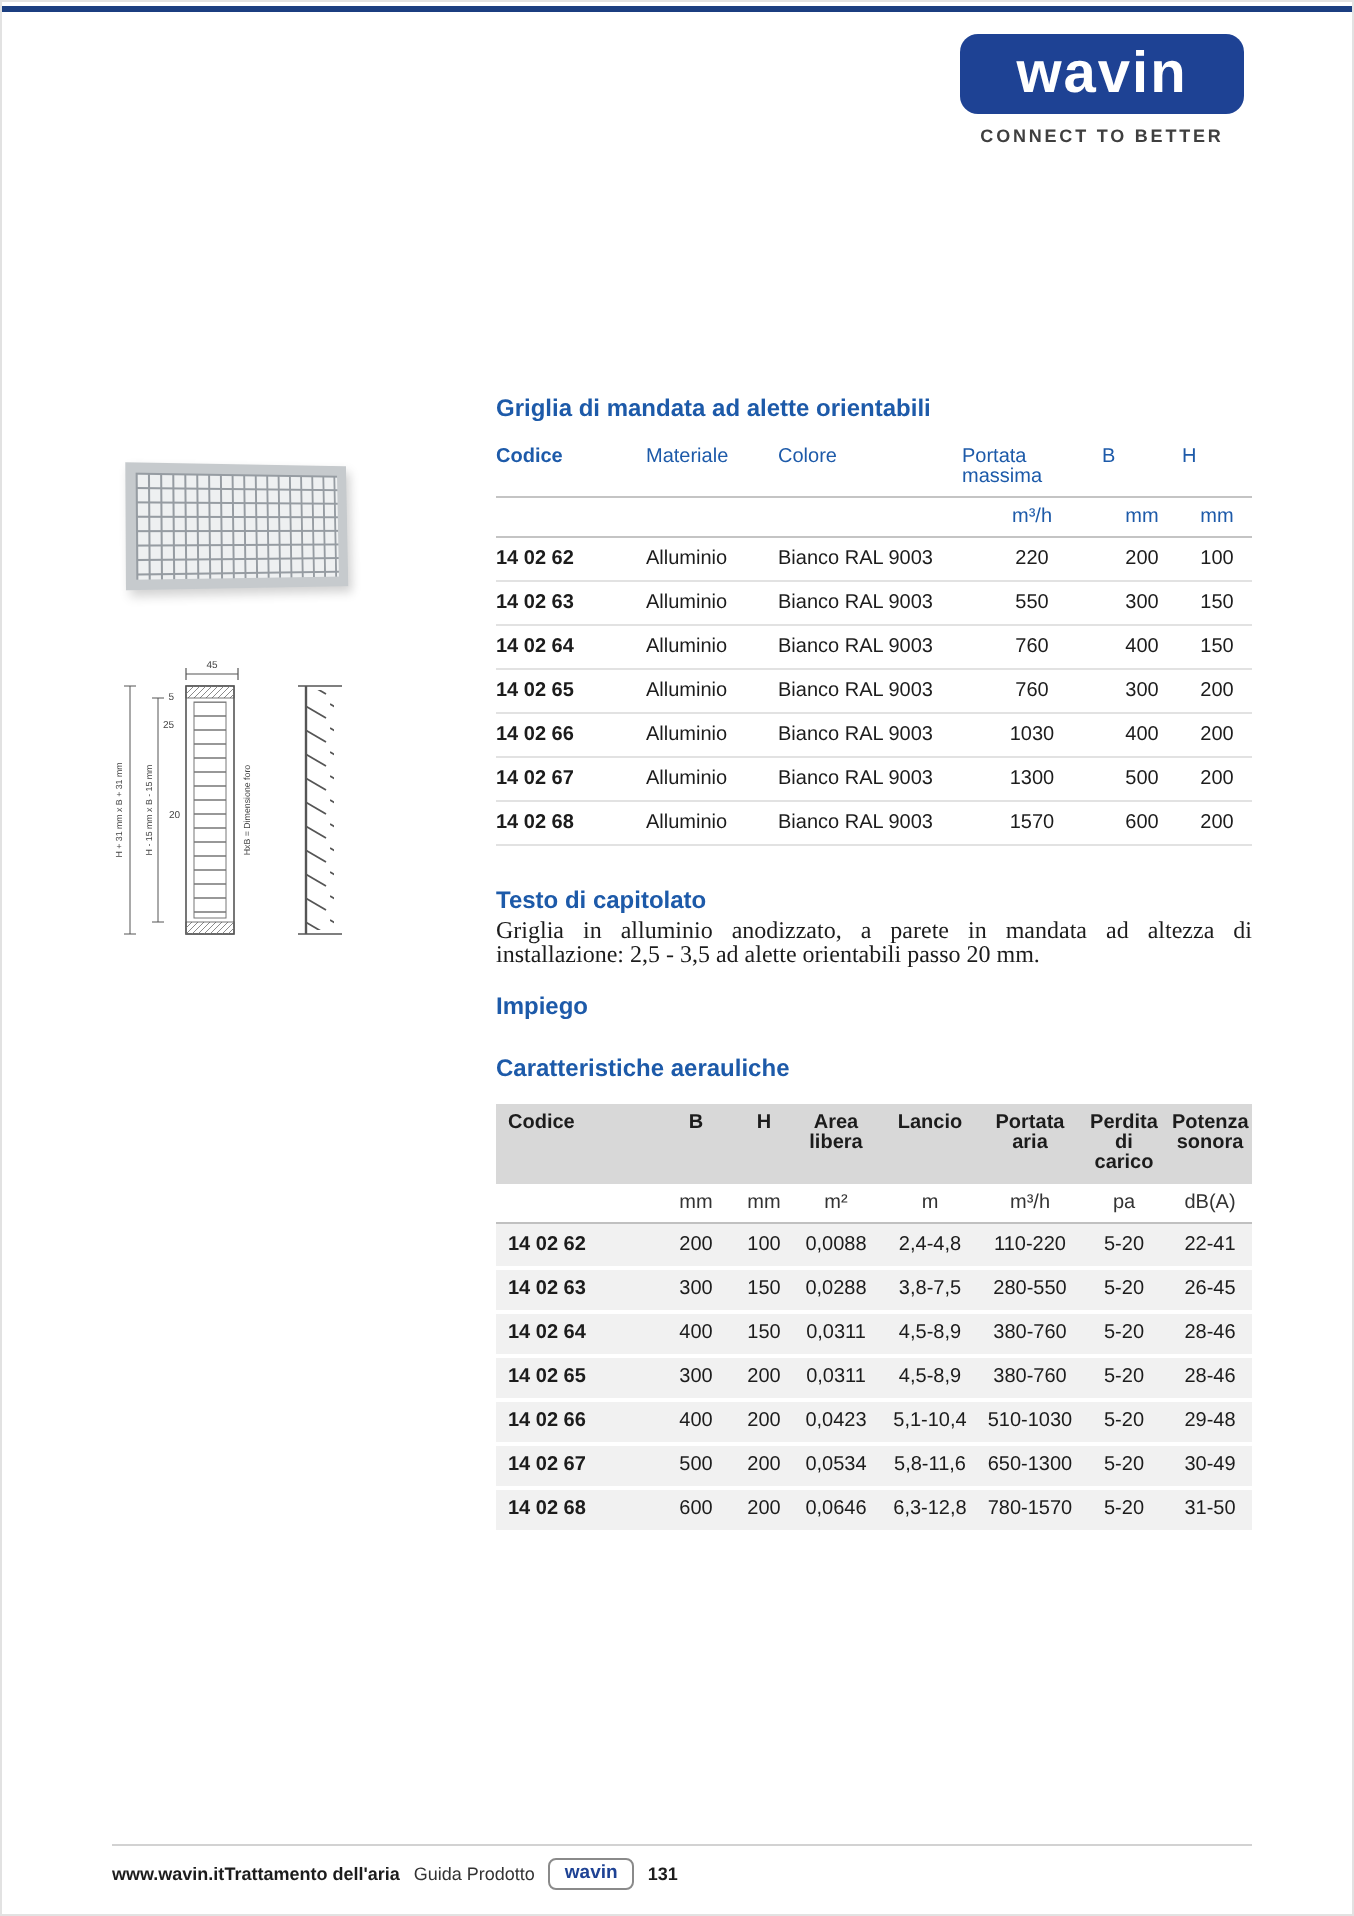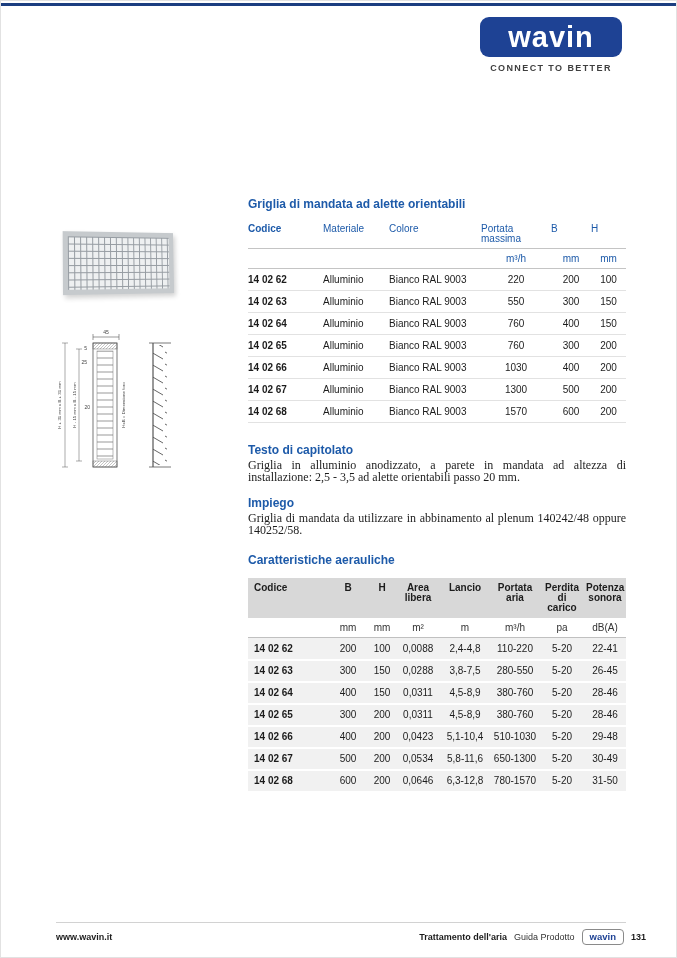--- a/index.html
+++ b/index.html
@@ -54,21 +54,21 @@
   .t2 thead .labels th { background:#d8d8d8; font-weight:bold; text-align:center; vertical-align:top;
                          padding:5px 2px; line-height:10px; }
   .t2 thead .labels th.first { text-align:left; padding-left:6px; }
   .t2 .units td { text-align:center; padding:4px 0; border-bottom:1px solid #c0c0c0; color:#333; }
   .t2 tbody td { height:22px; text-align:center; }
   .t2 tbody tr { background:#f1f1f1; border-bottom:2px solid #ffffff; }
   .t2 td.code { font-weight:bold; text-align:left; padding-left:6px; }
 
   
   .footer-line { position:absolute; left:55px; top:921px; width:570px; height:1px; background:#d2d2d2; }
-  .footer { position:absolute; left:55px; right:30px; top:928px; display:flex; justify-content:space-between;
+  .footer { position:absolute; left:55px; right:30px; top:928px; display:flex; justify-content:flex-start;
             align-items:center; font-size:9px; }
   .f-left { font-weight:bold; }
   .f-right { display:flex; align-items:center; gap:7px; }
   .f-bold { font-weight:bold; }
   .f-reg { color:#333; }
   .mini-logo { border:1px solid #8a8a8a; border-radius:4px; padding:1px 7px 2px; color:#1e4294;
                font-weight:bold; font-size:9.5px; line-height:11px; }
   .f-page { font-weight:bold; }
 </style>
 </head>
@@ -219,21 +219,20 @@
           <td class="ctr">600</td>
           <td class="ctr">200</td>
         </tr>
       </tbody>
     </table>
 
     <div class="h-blue cap-h">Testo di capitolato</div>
     <div class="para">Griglia in alluminio anodizzato, a parete in mandata ad altezza di installazione: 2,5 - 3,5 ad alette orientabili passo 20 mm.</div>
 
     <div class="h-blue imp-h">Impiego</div>
-    <div class="para">Griglia di mandata da utilizzare in abbinamento al plenum 140242/48 oppure 140252/58.</div>
 
     <div class="h-blue aer-h">Caratteristiche aerauliche</div>
 
     <table class="t2">
       <colgroup>
           <col style="width:80px">
           <col style="width:40px">
           <col style="width:28px">
           <col style="width:44px">
           <col style="width:50px">

